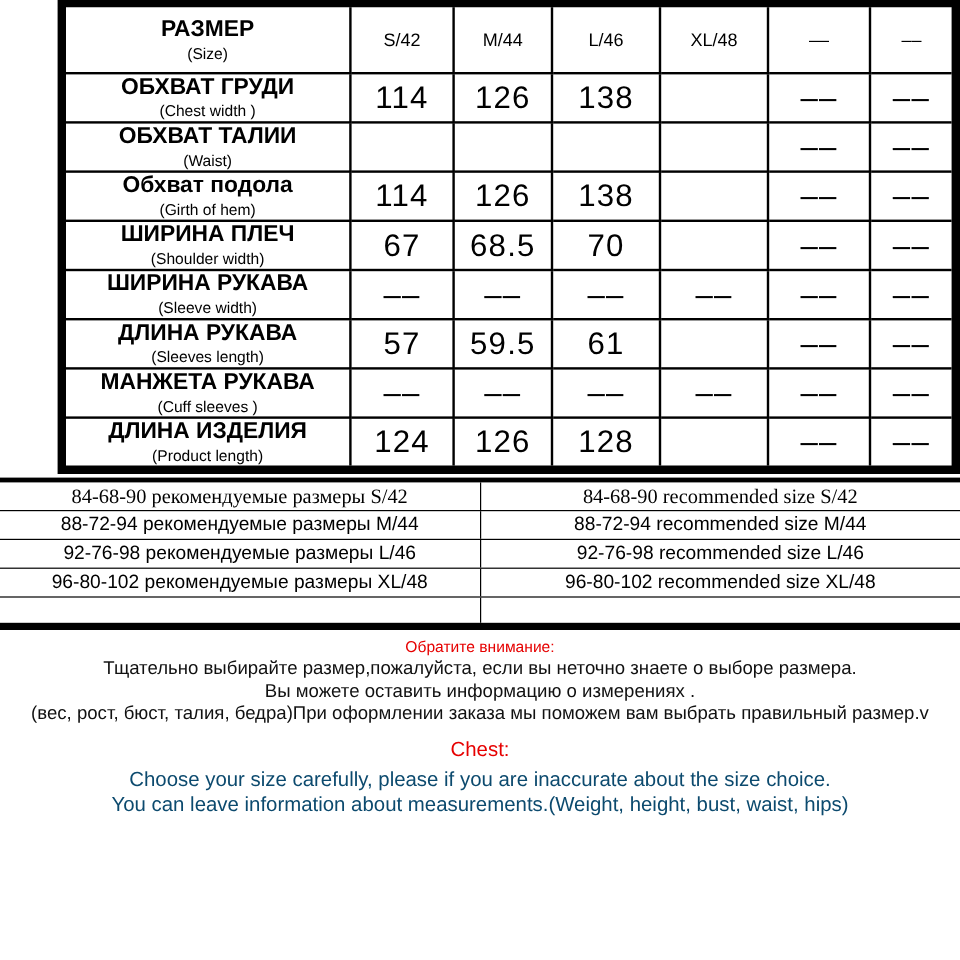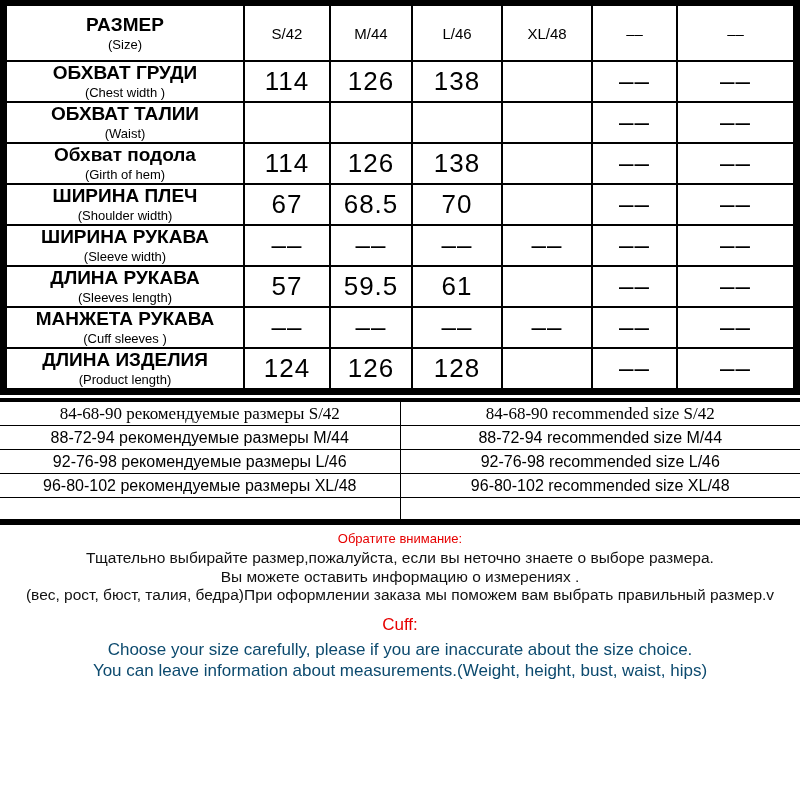--- a/index.html
+++ b/index.html
@@ -1,20 +1,20 @@
 <!DOCTYPE html>
 <html><head>
 <meta charset="utf-8">
 <style>
   html,body{margin:0;padding:0;background:#fff;}
   .page{width:800px;height:800px;overflow:hidden;background:#fff;color:#000;
         font-family:"Liberation Sans",sans-serif;}
 
   
-  .wrap{border:6px solid #000;border-left-width:7px;border-right-width:7px;border-bottom-width:7px;}
+  .wrap{border:6px solid #000;border-left-width:7px;border-right-width:7px;border-bottom-width:7px;margin-left:48px;}
   table.size{border-collapse:collapse;width:100%;table-layout:fixed;}
   .size td{border:2px solid #000;text-align:center;vertical-align:middle;padding:0;overflow:hidden;}
   .size td:first-child{border-left:none;}
   .size td:last-child{border-right:none;}
   .size tr:first-child td{border-top:none;}
   .size tr:last-child td{border-bottom:none;}
   .size tr{height:39px;}
   .size tr.hdr{height:55px;}
   .ru{font-weight:700;font-size:19px;line-height:22px;}
   .en{font-size:13px;line-height:17px;}
@@ -197,19 +197,19 @@
     </div>
   </div>
 
   <div class="band6"></div>
 
   <div class="notes">
     <div class="ru-heading red">Обратите внимание:</div>
     <div class="ru-line">Тщательно выбирайте размер,пожалуйста, если вы неточно знаете о выборе размера.</div>
     <div class="ru-line">Вы можете оставить информацию о измерениях .</div>
     <div class="ru-line">(вес, рост, бюст, талия, бедра)При оформлении заказа мы поможем вам выбрать правильный размер.v</div>
-    <div class="en-heading red">Cuff:</div>
+    <div class="en-heading red">Chest:</div>
     <div class="en-line">Choose your size carefully, please if you are inaccurate about the size choice.</div>
     <div class="en-line">You can leave information about measurements.(Weight, height, bust, waist, hips)</div>
 
   </div>
 
 </div>
 
 </body></html>

